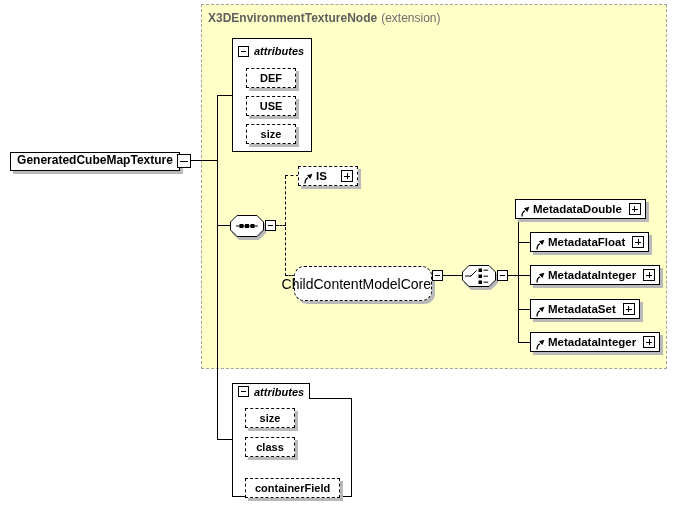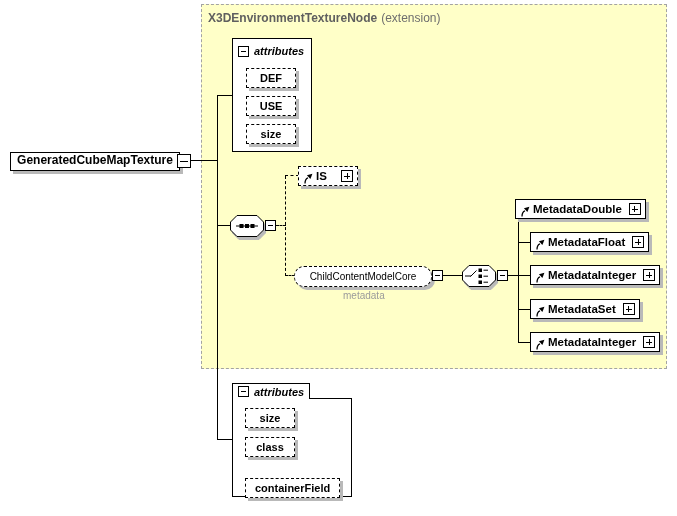--- a/index.html
+++ b/index.html
@@ -31,24 +31,24 @@
   }
   .ebox.dashed{border-style:dashed;}
   .ebox .lbl{padding:0 3px;}
   .rootbox{
     position:absolute;left:10px;top:152px;width:170px;height:19px;box-sizing:border-box;
     background:#fff;border:1px solid #000;box-shadow:3px 3px 0 #b9b9b9;
     display:flex;justify-content:center;
     font-size:12px;font-weight:bold;white-space:nowrap;
   }
   .groupbox{
-    position:absolute;left:294px;top:266px;width:138px;height:21px;box-sizing:border-box;
+    position:absolute;left:294px;top:266px;width:138px;height:35px;box-sizing:border-box;
     background:#fff;border:1px dashed #000;border-radius:10px;box-shadow:3px 3px 0 #b9b9b9;
-    display:flex;align-items:center;justify-content:center;
-    font-size:10px;font-weight:normal;white-space:nowrap;
+    display:flex;align-items:center;justify-content:flex-end;
+    font-size:14px;font-weight:normal;white-space:nowrap;
   }
   .annotation{position:absolute;left:303px;top:290px;font-size:10px;color:#9b9b9b;margin-left:40px;}
   
   .attr-container{
     position:absolute;background:#fff;border:1px solid #000;box-sizing:border-box;
   }
   .attr-header{position:absolute;display:flex;align-items:center;}
   .attr-header .word{font-size:11px;font-style:italic;font-weight:600;margin-left:5px;}
   .abox{
     position:absolute;height:20px;box-sizing:border-box;background:#fff;

